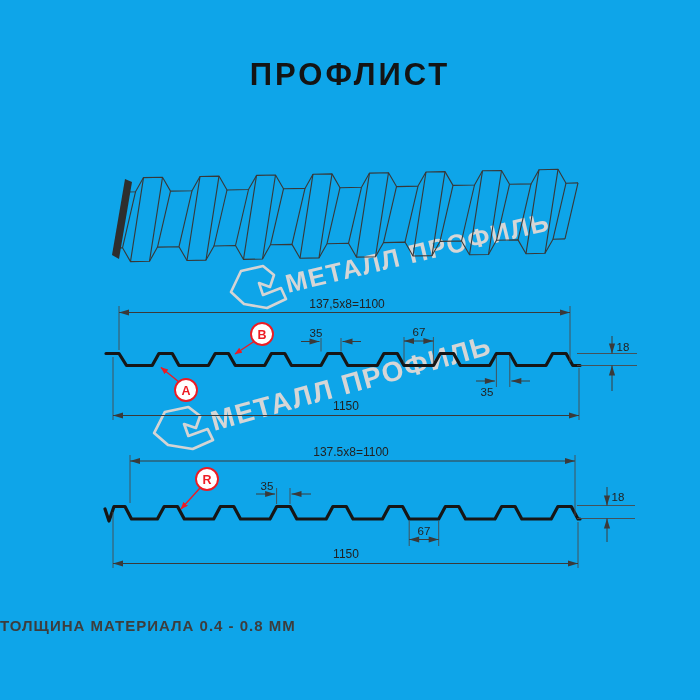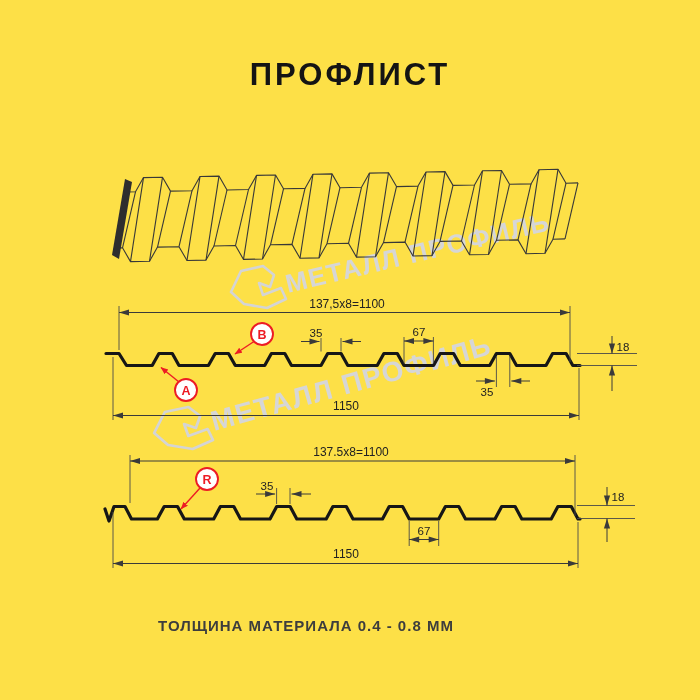--- a/index.html
+++ b/index.html
@@ -1,22 +1,22 @@
 <!DOCTYPE html>
 <html><head>
 <meta charset="utf-8">
 <style>
   html,body{margin:0;padding:0;background:#ffffff;}
-  .page{position:relative;width:700px;height:700px;background:#fde047;overflow:hidden;
+  .page{position:relative;width:700px;height:700px;background:#0ea5e9;overflow:hidden;
         font-family:"Liberation Sans",sans-serif;}
   .title{position:absolute;top:57px;left:0;width:700px;text-align:center;
          font-size:31px;font-weight:bold;letter-spacing:3px;color:#141414;}
   .subtitle{position:absolute;top:98px;left:0;width:700px;text-align:center;
          font-size:16px;font-weight:bold;letter-spacing:2px;color:#1d1d1d;}
-  .footer{position:absolute;top:617px;left:0;width:612px;text-align:center;
+  .footer{position:absolute;top:617px;left:0;width:612px;text-align:left;
          font-size:15px;font-weight:bold;letter-spacing:1px;color:#3d3d3d;}
   svg{position:absolute;left:0;top:0;}
   svg text{font-family:"Liberation Sans",sans-serif;fill:#222222;}
   .dimtxt{font-size:12px;}
   .dimtxt-s{font-size:11.5px;}
   .redtxt{font-size:12.5px;font-weight:bold;fill:#ed1c24;}
   .wmtxt{font-weight:bold;fill:#d6d6d6;letter-spacing:1.5px;}
   .dimline{stroke:#3a3a3a;stroke-width:1;fill:none;}
   .extline{stroke:#4a4a4a;stroke-width:0.9;fill:none;}
   .profline{stroke:#161616;stroke-width:3.2;fill:none;stroke-linejoin:round;stroke-linecap:round;}

